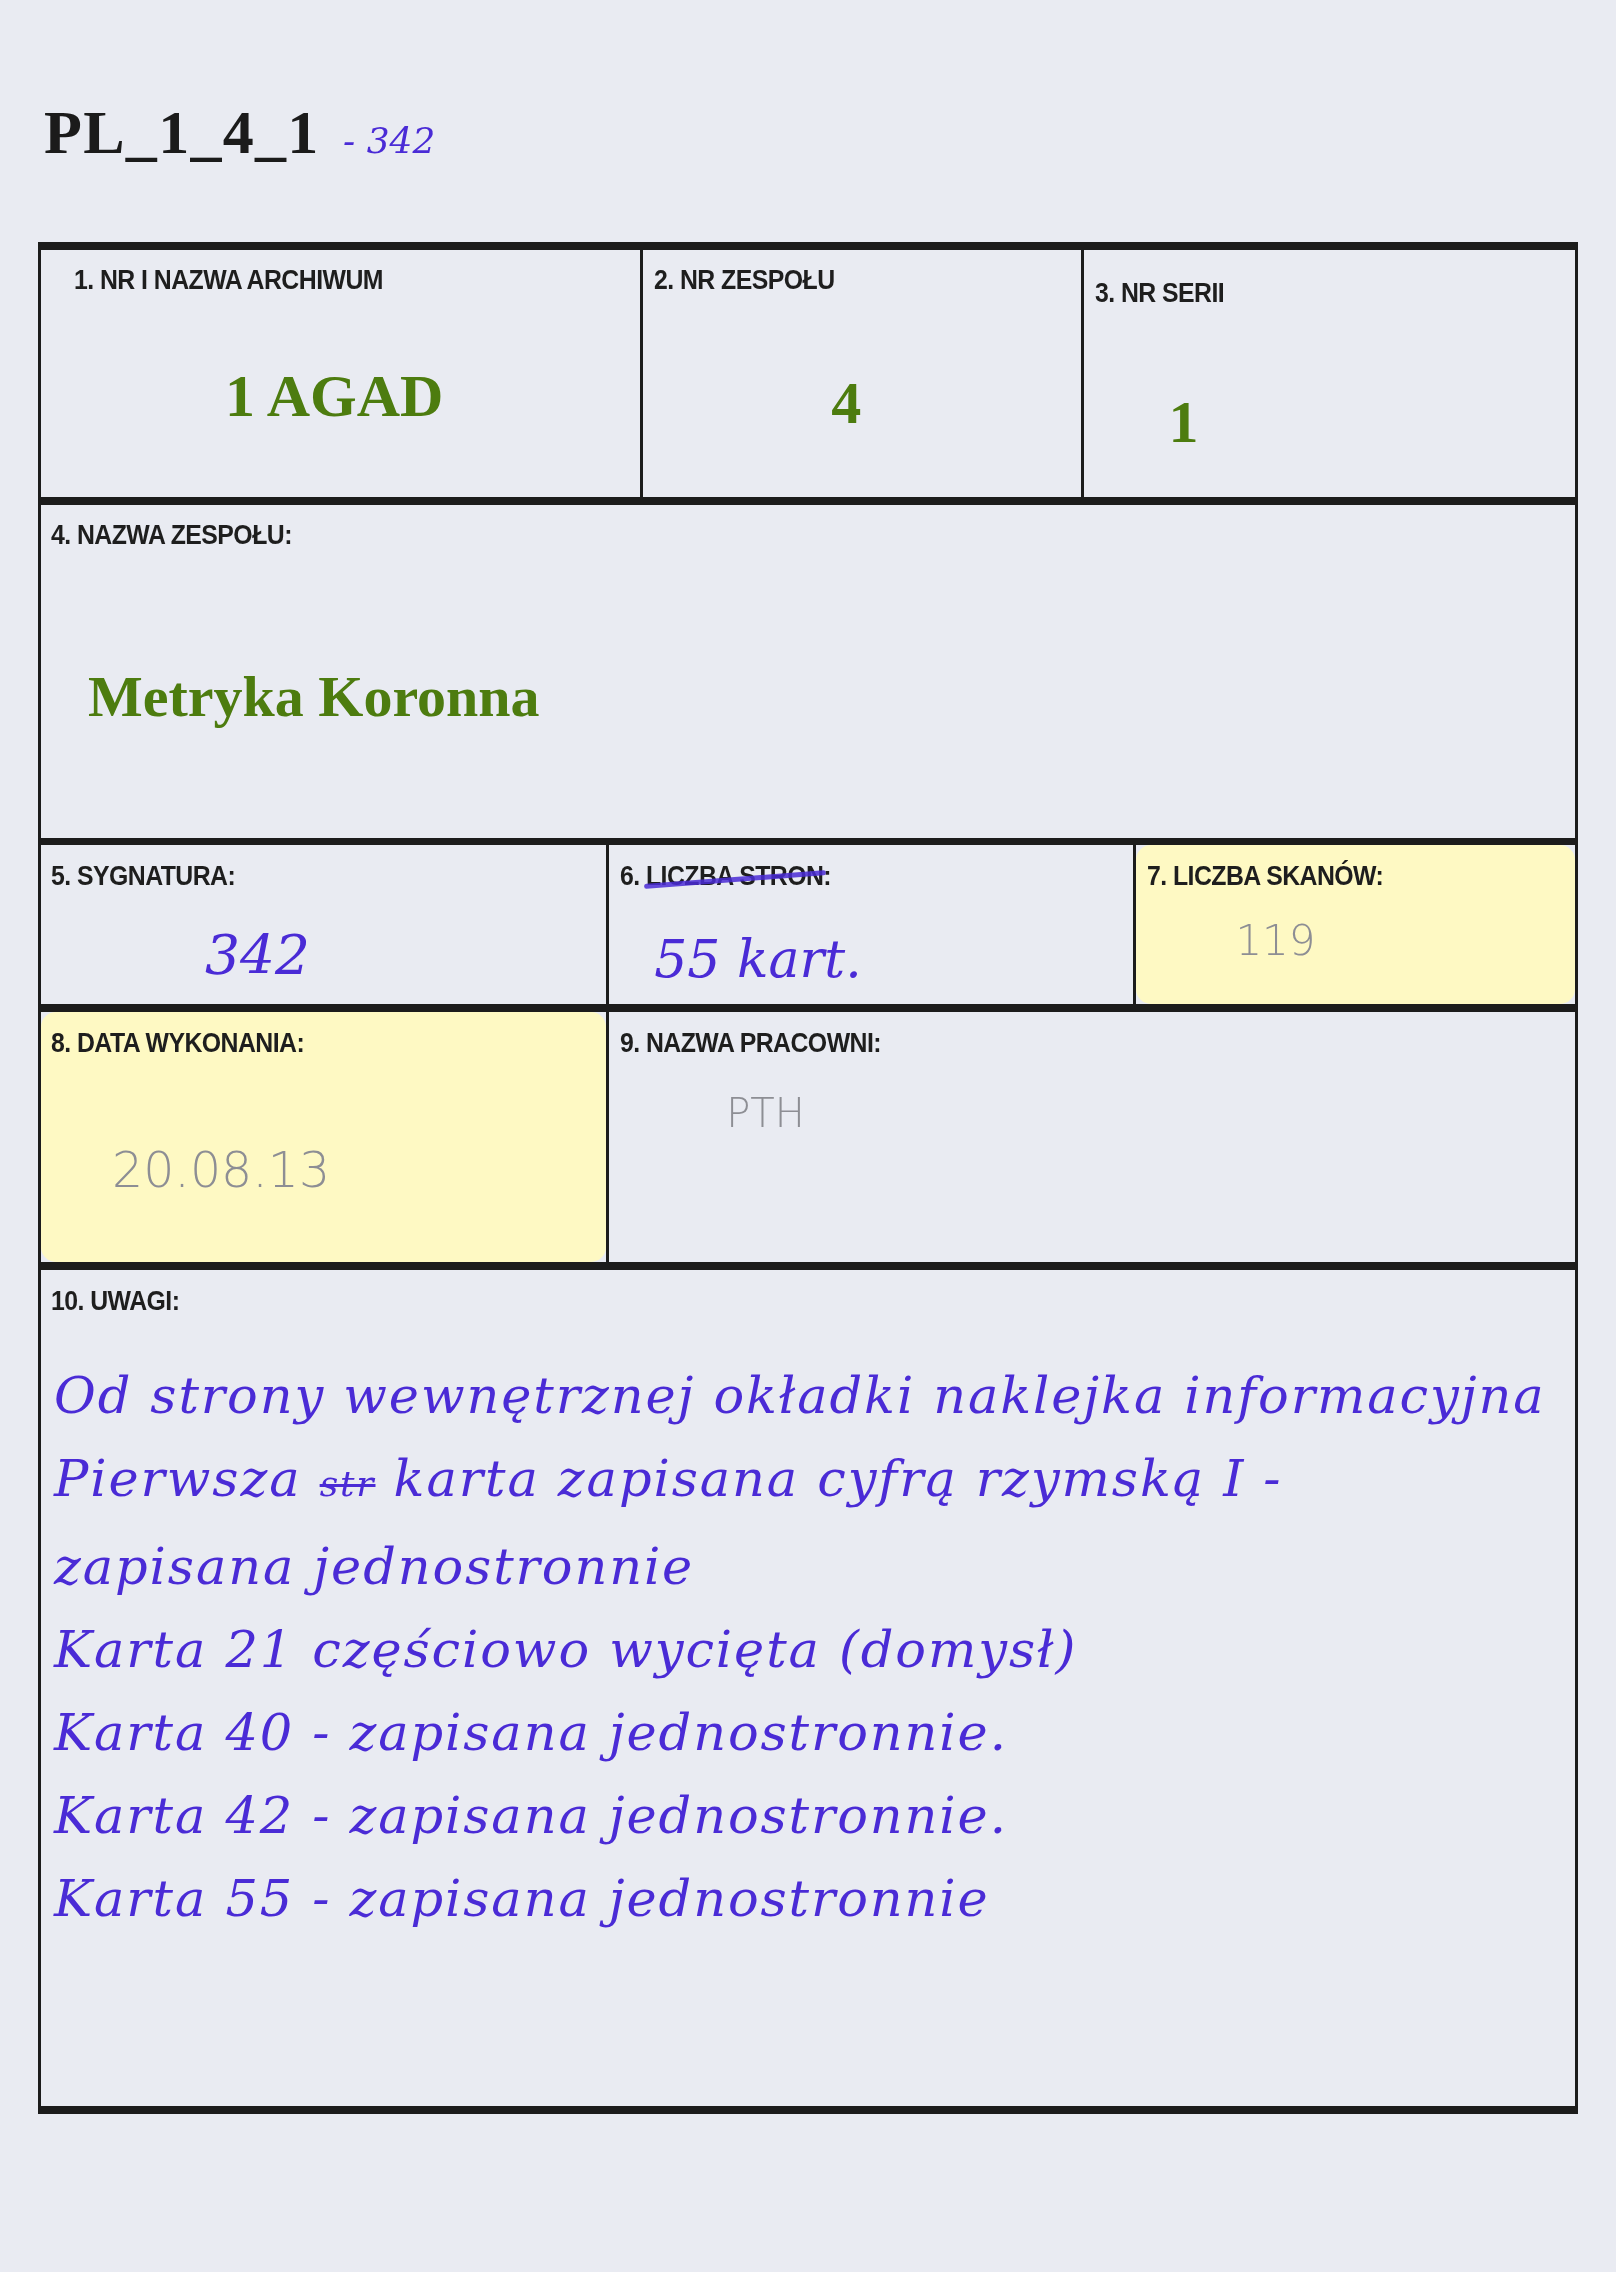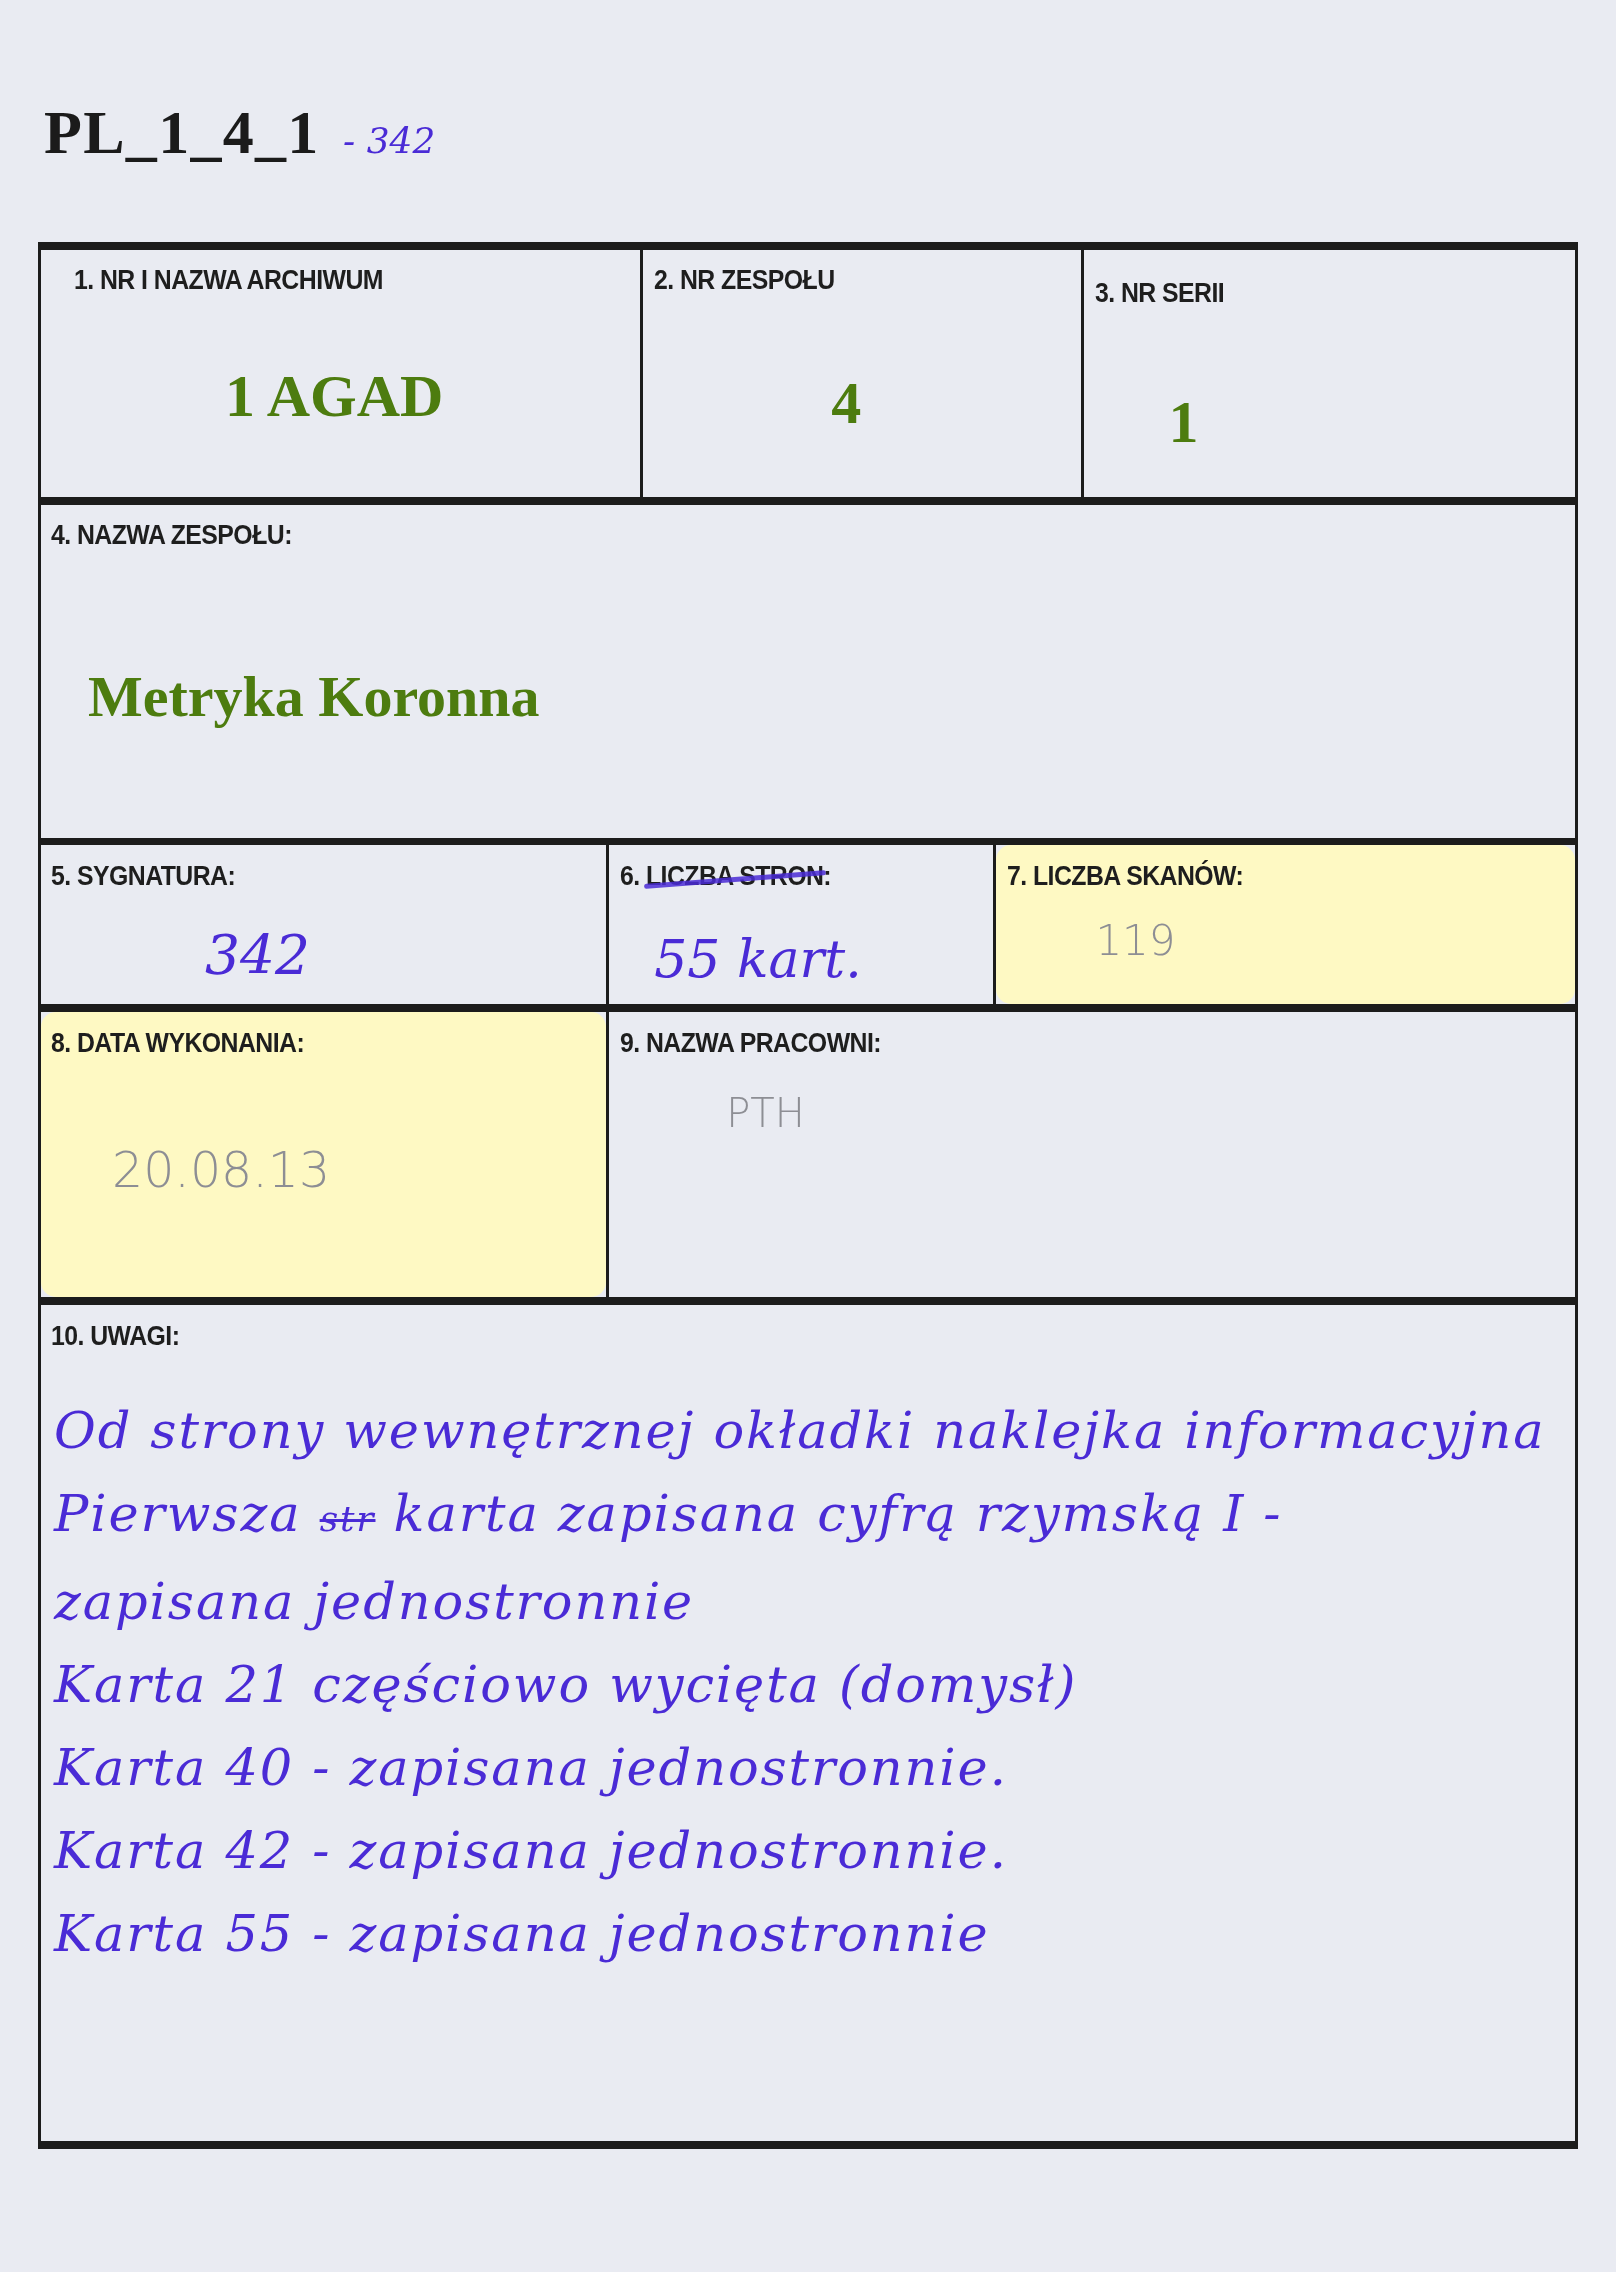--- a/index.html
+++ b/index.html
@@ -86,36 +86,36 @@
     </div>
   </div>
   <div class="hline"></div>
 
   <div class="row" style="height:159px;">
     <div class="cell" style="width:565px;">
       <span class="label">5. SYGNATURA:</span>
       <span class="hand" style="position:absolute; left:156px; top:78px; font-size:55px;margin-left:8px;">342</span>
     </div>
     <div class="vline"></div>
-    <div class="cell" style="width:384px;">
+    <div class="cell" style="width:524px;">
       <span class="label">
         <span>6.</span>
         <span class="strike-word">LICZBA STRON</span><span>:</span>
       </span>
       <span class="hand" style="position:absolute; left:45px; top:84px; font-size:52px;">55 kart.</span>
     </div>
     <div class="vline"></div>
     <div class="cell shaded" style="flex:1;">
       <span class="label">7. LICZBA SKANÓW:</span>
       <span class="gray-hand" style="left:78px; top:71px; font-size:42px;margin-left:21px;">119</span>
     </div>
   </div>
   <div class="hline"></div>
 
-  <div class="row" style="height:285px;">
+  <div class="row" style="height:250px;">
     <div class="cell shaded" style="width:565px;">
       <span class="label">8. DATA WYKONANIA:</span>
       <span class="gray-hand" style="left:71px; top:130px; font-size:49px;">20.08.13</span>
     </div>
     <div class="vline"></div>
     <div class="cell" style="flex:1;">
       <span class="label">9. NAZWA PRACOWNI:</span>
       <span class="gray-hand" style="left:117px; top:78px; font-size:40px;">PTH</span>
     </div>
   </div>

